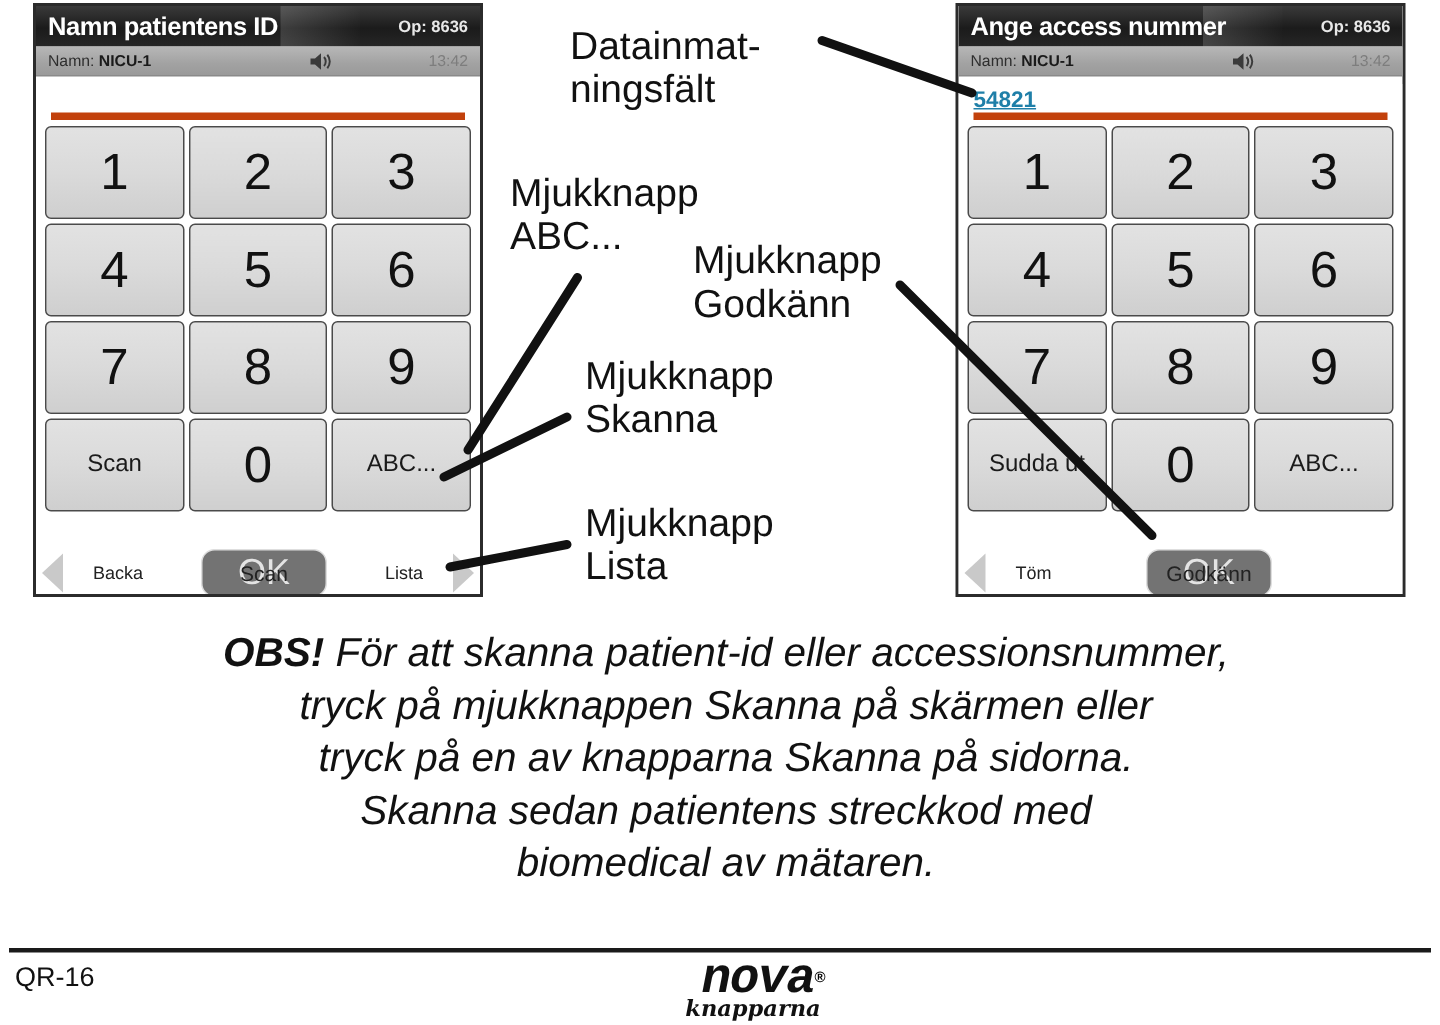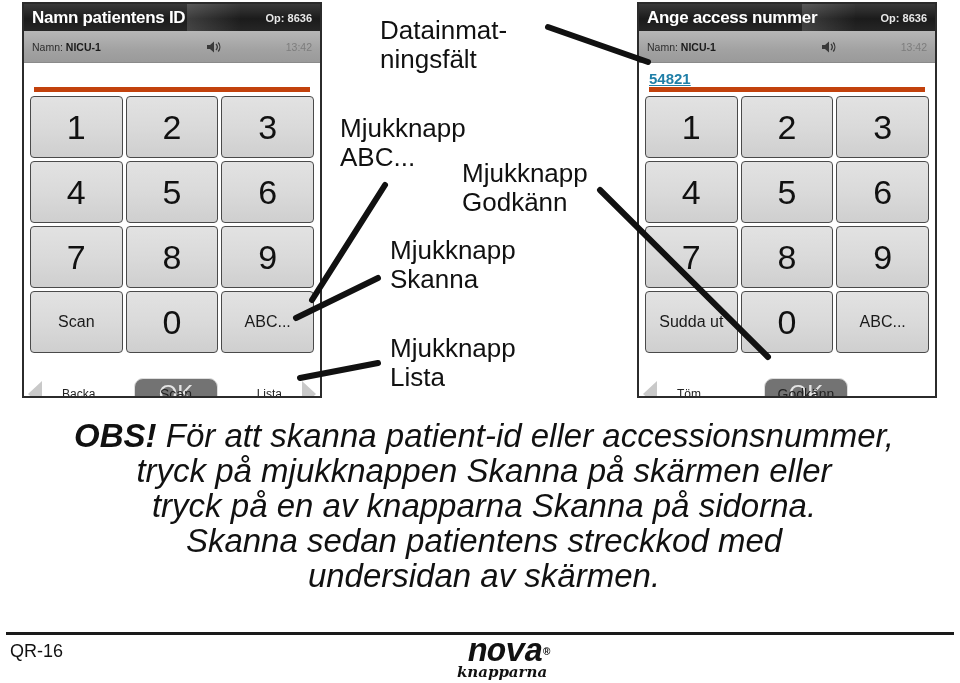--- a/index.html
+++ b/index.html
@@ -37,21 +37,21 @@
     background:linear-gradient(100deg,rgba(255,255,255,0.16),rgba(255,255,255,0));
     pointer-events:none;
   }
   .title-txt{
     color:#fff;font-weight:bold;font-size:17px;letter-spacing:-0.3px;
     white-space:nowrap;flex:1;
   }
   .op-txt{color:#e8e8e8;font-size:11px;font-weight:bold;white-space:nowrap;}
 
   .sub-bar{
-    height:32px;
+    height:20px;
     background:linear-gradient(180deg,#b7b7b7 0%,#a2a2a2 60%,#9a9a9a 100%);
     border-bottom:1px solid #8a8a8a;
     display:flex;align-items:center;
     padding:0 8px;box-sizing:border-box;
     font-size:10.5px;color:#2e2e2e;
     position:relative;
   }
   .sub-bar .namn{white-space:nowrap;}
   .sub-bar .namn b{color:#1a1a1a;}
   .spk{position:absolute;left:182px;top:50%;transform:translateY(-50%);line-height:0;}
@@ -146,21 +146,21 @@
   #callout-skanna{left:390px;top:222px;}
   #callout-lista{left:390px;top:320px;}
 
   svg.leaders{position:absolute;left:0;top:0;width:960px;height:683px;pointer-events:none;}
 
   
   .note{
     position:absolute;left:44px;top:418px;width:880px;
     text-align:center;
     font-style:italic;
-    font-size:33px;
+    font-size:27px;
     line-height:35px;
     color:#111;
     font-family:"Liberation Sans","DejaVu Sans",sans-serif;
   }
   .note b{font-style:italic;font-weight:bold;}
   .note .ln{display:block;}
 
   
   .footer-rule{
     position:absolute;left:6px;top:632px;width:948px;height:3px;background:#1a1a1a;
@@ -316,21 +316,21 @@
   <div class="callout" id="callout-skanna">Mjukknapp
 Skanna</div>
   <div class="callout" id="callout-lista">Mjukknapp
 Lista</div>
 
   <div class="note">
     <span class="ln"><b>OBS!</b> <span>För att skanna patient-id eller accessionsnummer,</span></span>
     <span class="ln">tryck på mjukknappen Skanna på skärmen eller</span>
     <span class="ln">tryck på en av knapparna Skanna på sidorna.</span>
     <span class="ln">Skanna sedan patientens streckkod med</span>
-    <span class="ln">undersidan av skärmen.</span>
+    <span class="ln">biomedical av mätaren.</span>
   </div>
 
   <div class="footer-rule"></div>
   <div class="doc-code">QR-16</div>
   <div class="logo">
     <div><span class="word">nova</span><span class="reg">®</span></div>
     <div class="sub">knapparna</div>
   </div>
 
 </div>

